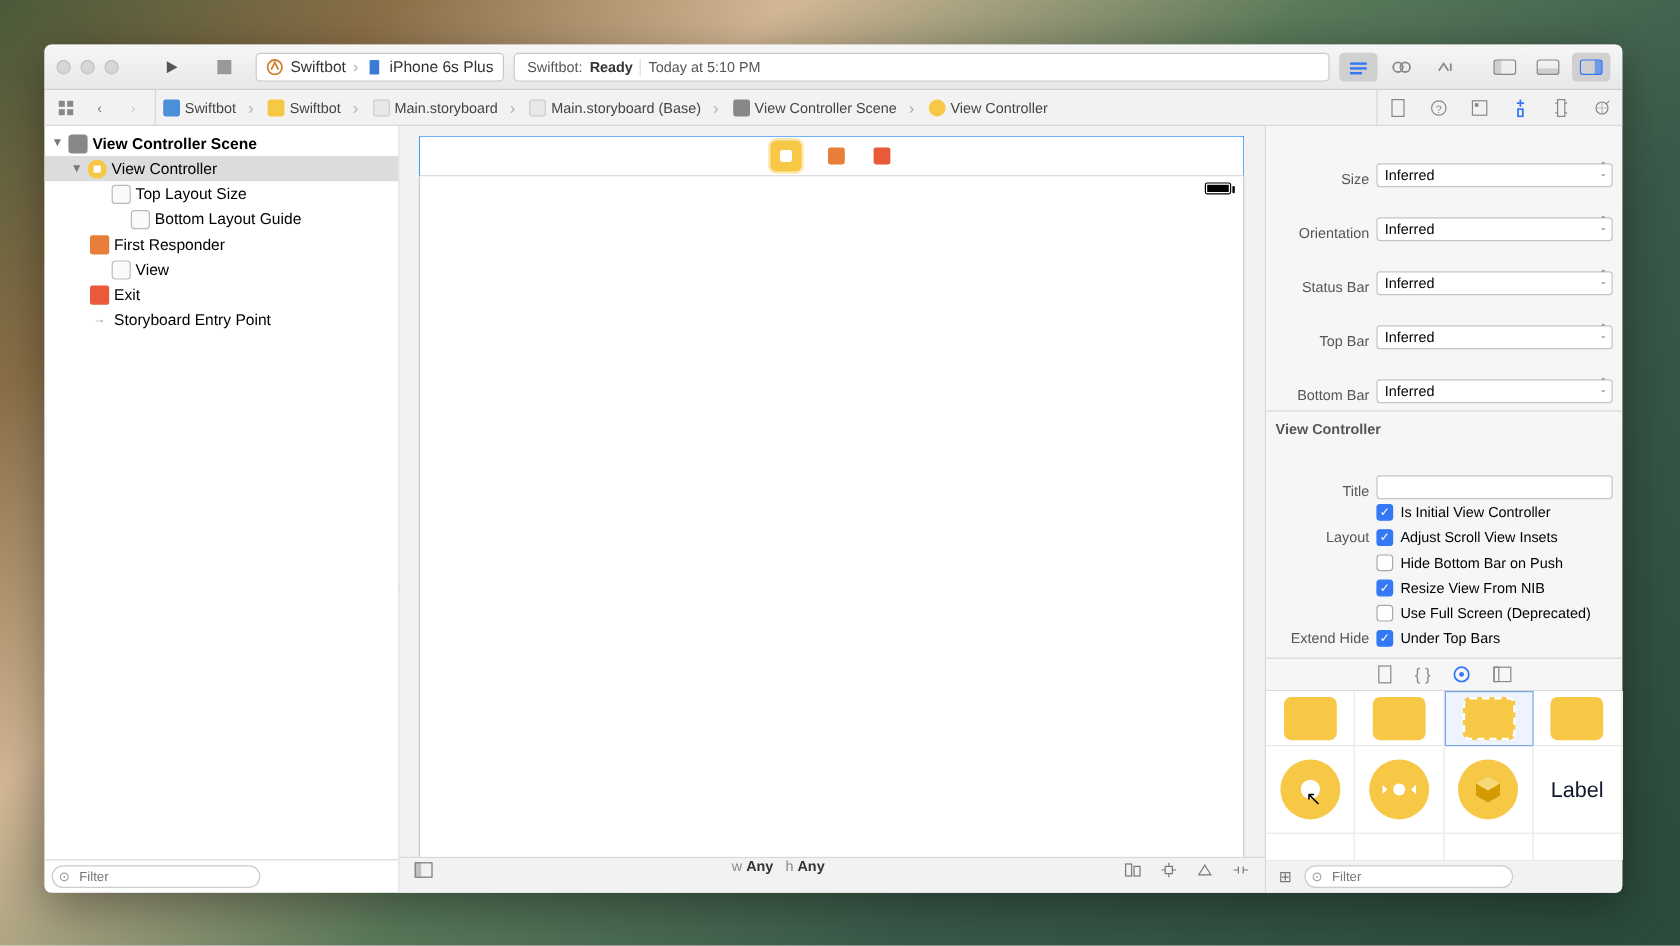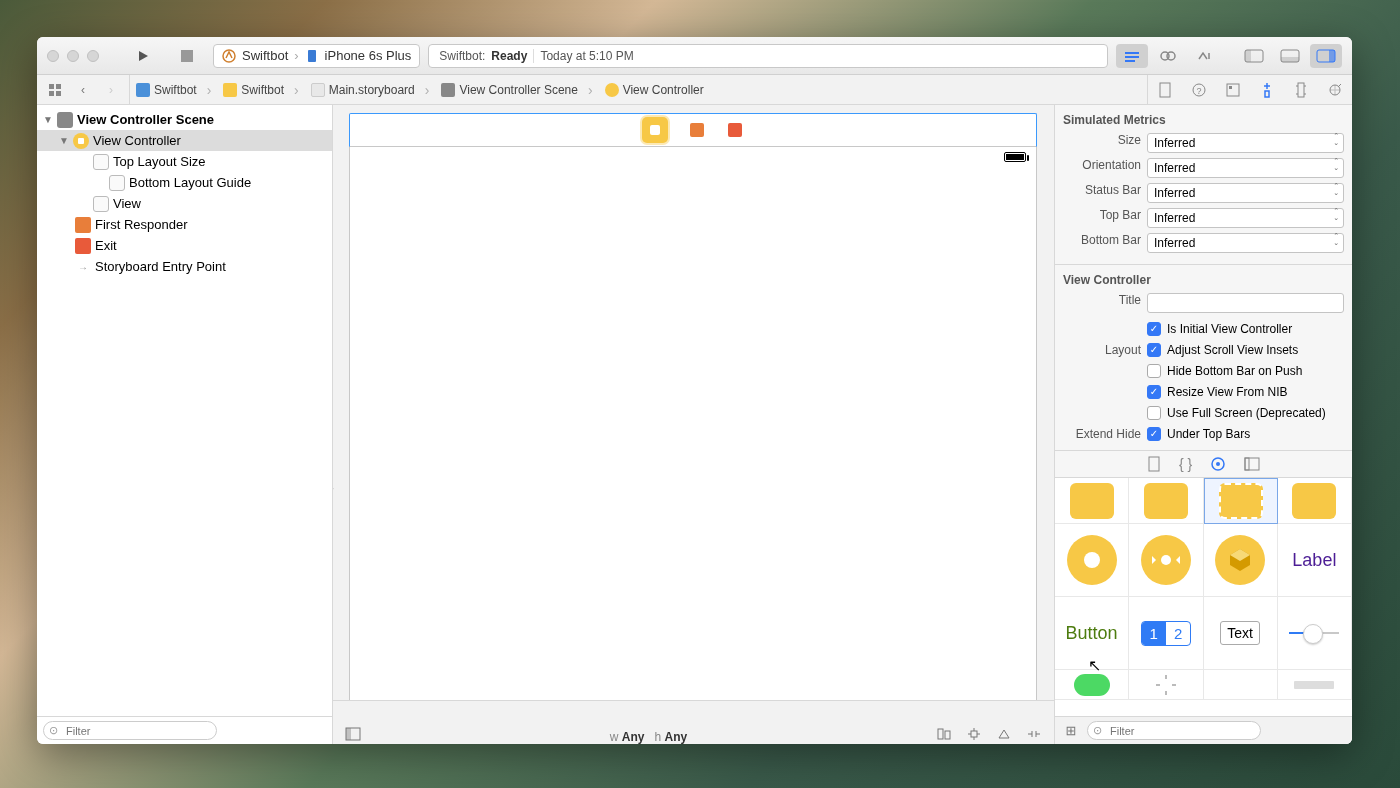--- a/index.html
+++ b/index.html
@@ -66,49 +66,49 @@
 .scene { position:absolute; left:16px; top:8px; width:688px; height:623px; }
 .scene-bar { height:34px; border:1px solid #3b99fc; border-bottom:1px solid #c8c8c8; border-radius:2px 2px 0 0; background:#fff; display:flex; align-items:center; justify-content:center; gap:20px; }
 .scene-bar .sel { width:26px; height:26px; border-radius:5px; background:#f7c846; display:flex; align-items:center; justify-content:center; box-shadow:0 0 0 2px rgba(247,200,70,0.4);}
 .scene-body { height:589px; border:1px solid #c8c8c8; border-top:none; background:#fff; position:relative; }
 .status-bar-sim { height:20px; display:flex; align-items:center; justify-content:flex-end; padding:0 10px; }
 .battery { width:22px; height:10px; border:1.5px solid #000; border-radius:2px; position:relative; }
 .battery::after { content:""; position:absolute; right:-4px; top:2px; width:2px; height:6px; background:#000; border-radius:1px;}
 .battery::before { content:""; position:absolute; left:1px; top:1px; width:18px; height:6px; background:#000;}
 .entry-arrow { position:absolute; left:-13px; top:365px; color:#b8b8b8; font-size:28px; }
 
-.canvas-bottom { height:44px; border-top:1px solid #d8d8d8; background:#f2f2f2; display:flex; align-items:flex-end; padding:0 8px; font-size:12px; color:#555; gap:6px;}
+.canvas-bottom { height:30px; border-top:1px solid #d8d8d8; background:#f2f2f2; display:flex; align-items:flex-start; padding:0 8px; font-size:12px; color:#555; gap:6px;}
 .canvas-bottom .center { flex:1; text-align:center; }
 .canvas-bottom .sizeclass { color:#888; }
 .canvas-bottom .sizeclass b { color:#333; font-weight:600; }
 .cb-btn { width:24px; height:20px; display:flex; align-items:center; justify-content:center; color:#666; }
 
 .inspector { width:297px; background:#f6f6f6; display:flex; flex-direction:column; }
 .insp-section { border-bottom:1px solid #d8d8d8; padding:6px 8px; font-size:12px; }
 .insp-heading { font-weight:600; color:#555; font-size:12px; padding:2px 0 6px; }
-.form-row { display:flex; align-items:flex-start; height:25px; gap:6px; }
+.form-row { display:flex; align-items:flex-end; height:25px; gap:6px;margin-top:20px; }
 .form-label { width:78px; text-align:right; color:#555; }
 .form-select { flex:1; height:20px; border:1px solid #c4c4c4; border-radius:3px; background:#fff; font-size:12px; padding:0 18px 0 6px; position:relative; display:flex; align-items:center; }
 .form-select::after { content:"⌃\A⌄"; white-space:pre; position:absolute; right:4px; top:-2px; font-size:7px; line-height:7px; color:#666;}
 .form-text { flex:1; height:20px; border:1px solid #c4c4c4; border-radius:3px; background:#fff; padding:0 4px; }
 .check-row { display:flex; align-items:center; height:21px; gap:6px; padding-left:84px; }
 .check-row.with-label { padding-left:0; }
 .check-row.with-label .form-label { width:78px; }
 .chk { width:14px; height:14px; border:1px solid #aaa; border-radius:3px; background:#fff; display:inline-flex; align-items:center; justify-content:center; font-size:10px; color:#fff;}
 .chk.on { background:#3478f6; border-color:#3478f6; }
 
 .library-tabs { height:28px; border-top:1px solid #d8d8d8; border-bottom:1px solid #d8d8d8; display:flex; align-items:center; justify-content:center; gap:18px; color:#888; }
 .library-tabs .lt { font-size:14px; }
 .library-tabs .lt.active { color:#3478f6; }
 .library { flex:1; overflow:auto; background:#fff; }
 .lib-grid { display:grid; grid-template-columns:repeat(4,1fr); }
 .lib-cell { height:73px; border-right:1px solid #e8e8e8; border-bottom:1px solid #e8e8e8; display:flex; align-items:center; justify-content:center; font-size:13px; }
 .lib-cell.selected { background:#eef4ff; border:1px solid #7aa7e8; }
 .lib-obj { width:50px; height:50px; border-radius:50%; background:#f7c846; display:flex; align-items:center; justify-content:center; color:#d49a00; font-size:20px;}
-.lib-text { color:#4c1d95; font-size:18px; }
+.lib-text { color:#0f172a; font-size:18px; }
 .lib-button { color:#4d7c0f; font-size:18px; }
 .lib-seg { display:flex; border:1px solid #2f7bf5; border-radius:4px; overflow:hidden; font-size:15px;}
 .lib-seg span:first-child { background:#2f7bf5; color:#fff; padding:3px 8px;}
 .lib-seg span:last-child { color:#2f7bf5; padding:3px 8px;}
 .lib-textfield { border:1px solid #aaa; border-radius:3px; padding:3px 6px; font-size:14px; background:#fff;}
 .lib-slider { width:50px; height:2px; background:#c8c8c8; position:relative;}
 .lib-slider::before { content:""; position:absolute; left:0; top:0; width:20px; height:2px; background:#2f7bf5;}
 .lib-slider::after { content:""; position:absolute; left:14px; top:-8px; width:18px; height:18px; border-radius:50%; background:#fff; border:1px solid #ccc; box-shadow:0 1px 2px rgba(0,0,0,0.2);}
 
 .lib-filter { height:28px; border-top:1px solid #d8d8d8; display:flex; align-items:center; padding:0 6px; gap:6px; background:#f2f2f2;}
@@ -217,20 +217,24 @@
         </div>
       <div class="crumb">
           <span class="crumb-icon" style="background:#f7c846"></span>
           <span>Swiftbot</span>
         </div>
       <div class="crumb">
           <span class="crumb-icon" style="background:#e8e8e8;border:1px solid #ccc"></span>
           <span>Main.storyboard</span>
         </div>
       <div class="crumb">
+          <span class="crumb-icon" style="background:#e8e8e8;border:1px solid #ccc"></span>
+          <span>Main.storyboard (Base)</span>
+        </div>
+      <div class="crumb">
           <span class="crumb-icon" style="background:#888"></span>
           <span>View Controller Scene</span>
         </div>
       <div class="crumb">
           <span class="crumb-icon" style="background:#f7c846;border-radius:50%"></span>
           <span>View Controller</span>
         </div>
     </div>
     <div class="inspector-tabs">
       <div class="insp-tab">
@@ -288,27 +292,27 @@
           <span>View Controller</span>
         </div>
         <div class="tree-row" style="padding-left:56px">
           <span class="tree-icon" style="border:1px solid #bbb;background:#fafafa"></span>
           <span>Top Layout Size</span>
         </div>
         <div class="tree-row" style="padding-left:72px">
           <span class="tree-icon" style="border:1px solid #bbb;background:#fafafa"></span>
           <span>Bottom Layout Guide</span>
         </div>
+        <div class="tree-row" style="padding-left:38px">
+          <span class="tree-icon" style="background:#e87e3a;border-radius:2px"></span>
+          <span>First Responder</span>
+        </div>
         <div class="tree-row" style="padding-left:56px">
           <span class="tree-icon" style="border:1px solid #bbb;background:#fafafa"></span>
           <span>View</span>
-        </div>
-        <div class="tree-row" style="padding-left:38px">
-          <span class="tree-icon" style="background:#e87e3a;border-radius:2px"></span>
-          <span>First Responder</span>
         </div>
         <div class="tree-row" style="padding-left:38px">
           <span class="tree-icon" style="background:#e85a3a;border-radius:2px"></span>
           <span>Exit</span>
         </div>
         <div class="tree-row" style="padding-left:38px">
           <span class="tree-icon" style="color:#999">→</span>
           <span>Storyboard Entry Point</span>
         </div>
       </div>
@@ -374,21 +378,20 @@
         <div class="cb-btn">
             <svg width="16" height="14">
               <path d="M2 7 L6 7 M10 7 L14 7 M6 4 L6 10 M10 4 L10 10" stroke="#777"></path>
             </svg>
           </div>
       </div>
     </div>
 
     <div class="inspector">
       <div class="insp-section">
-        <div class="insp-heading">Simulated Metrics</div>
         <div class="form-row">
             <span class="form-label">Size</span>
             <div class="form-select">
               <span>Inferred</span>
             </div>
           </div>
         <div class="form-row">
             <span class="form-label">Orientation</span>
             <div class="form-select">
               <span>Inferred</span>

